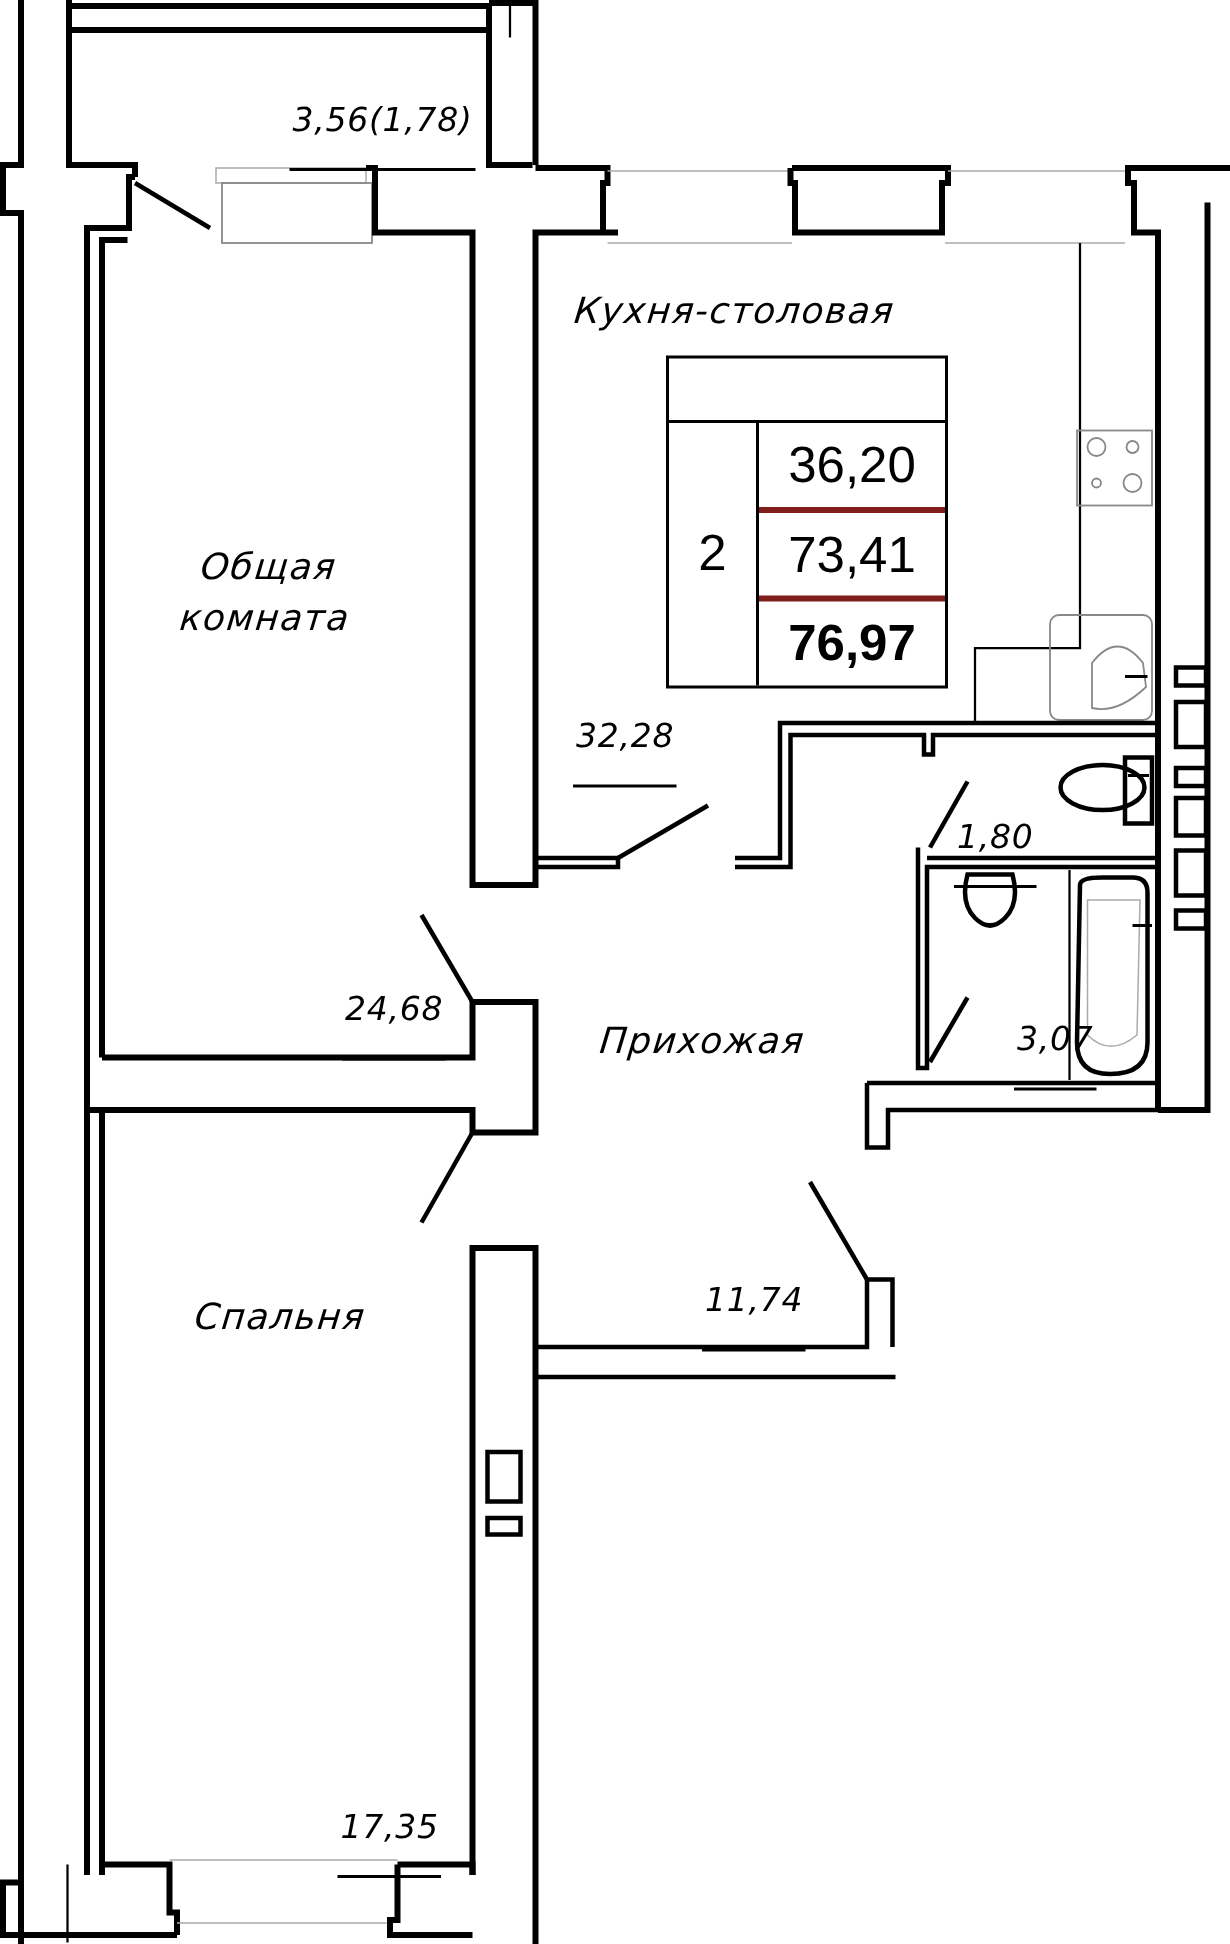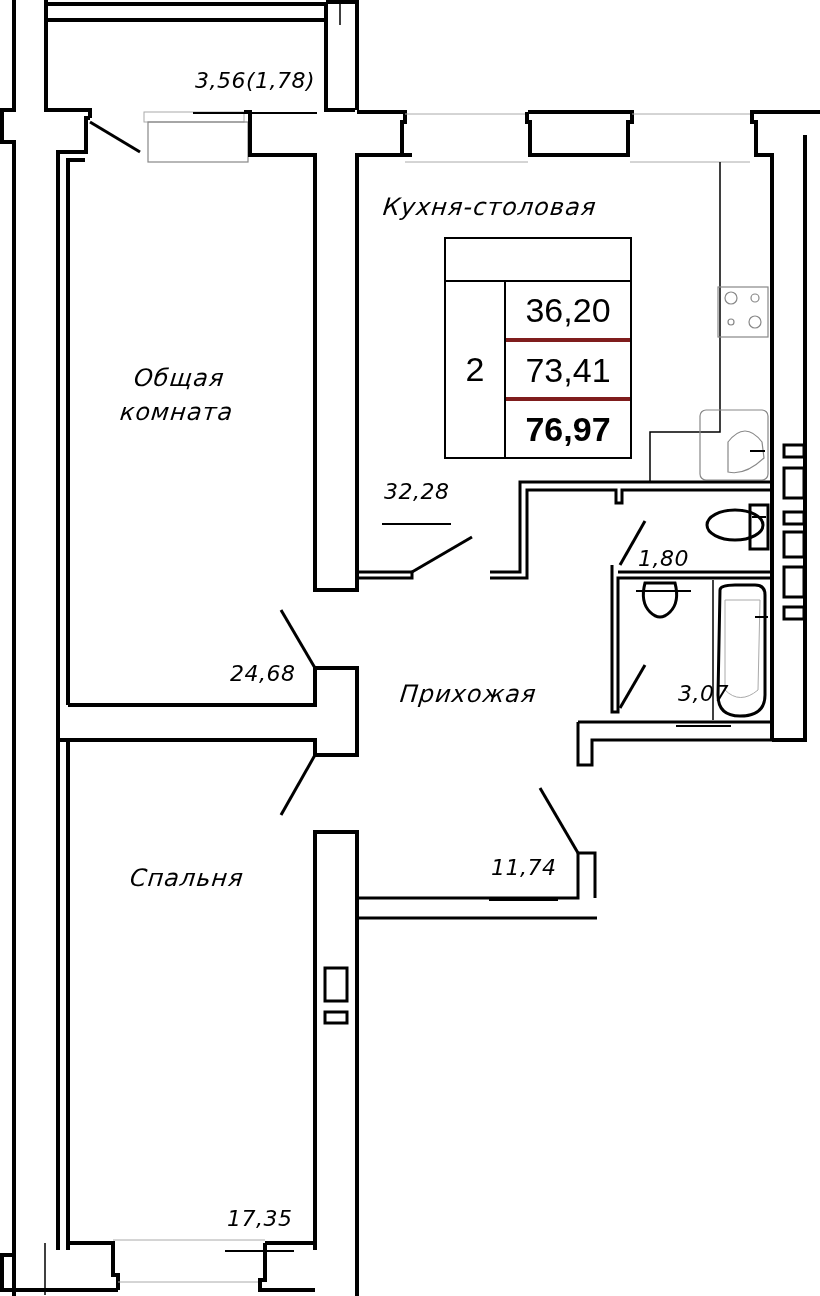--- a/index.html
+++ b/index.html
@@ -135,21 +135,21 @@
 
 <div class="room-label" style="left:383px;top:193px;">Кухня-столовая</div>
 <div class="room-label" style="left:134px;top:364px;">Общая</div>
 <div class="room-label" style="left:120px;top:398px;">комната</div>
 <div class="room-label" style="left:130px;top:864px;">Спальня</div>
 <div class="room-label" style="left:400px;top:680px;">Прихожая</div>
 
 <div class="area" style="left:382px;top:481px;">32,28</div>
 <div class="area" style="left:228px;top:663px;">24,68</div>
 <div class="area" style="left:225px;top:1208px;">17,35</div>
-<div class="area" style="left:489px;top:857px;">11,74</div>
+<div class="area" style="left:468px;top:857px;">11,74</div>
 <div class="area" style="left:636px;top:548px;">1,80</div>
 <div class="area" style="left:676px;top:683px;">3,07</div>
 <div class="area" style="left:193px;top:70px;">3,56(1,78)</div>
 
 <div class="tbl">
   <div class="hdr"></div>
   <div class="rooms">2</div>
   <div class="vals">
     <div class="val">36,20</div>
     <div class="val">73,41</div>

